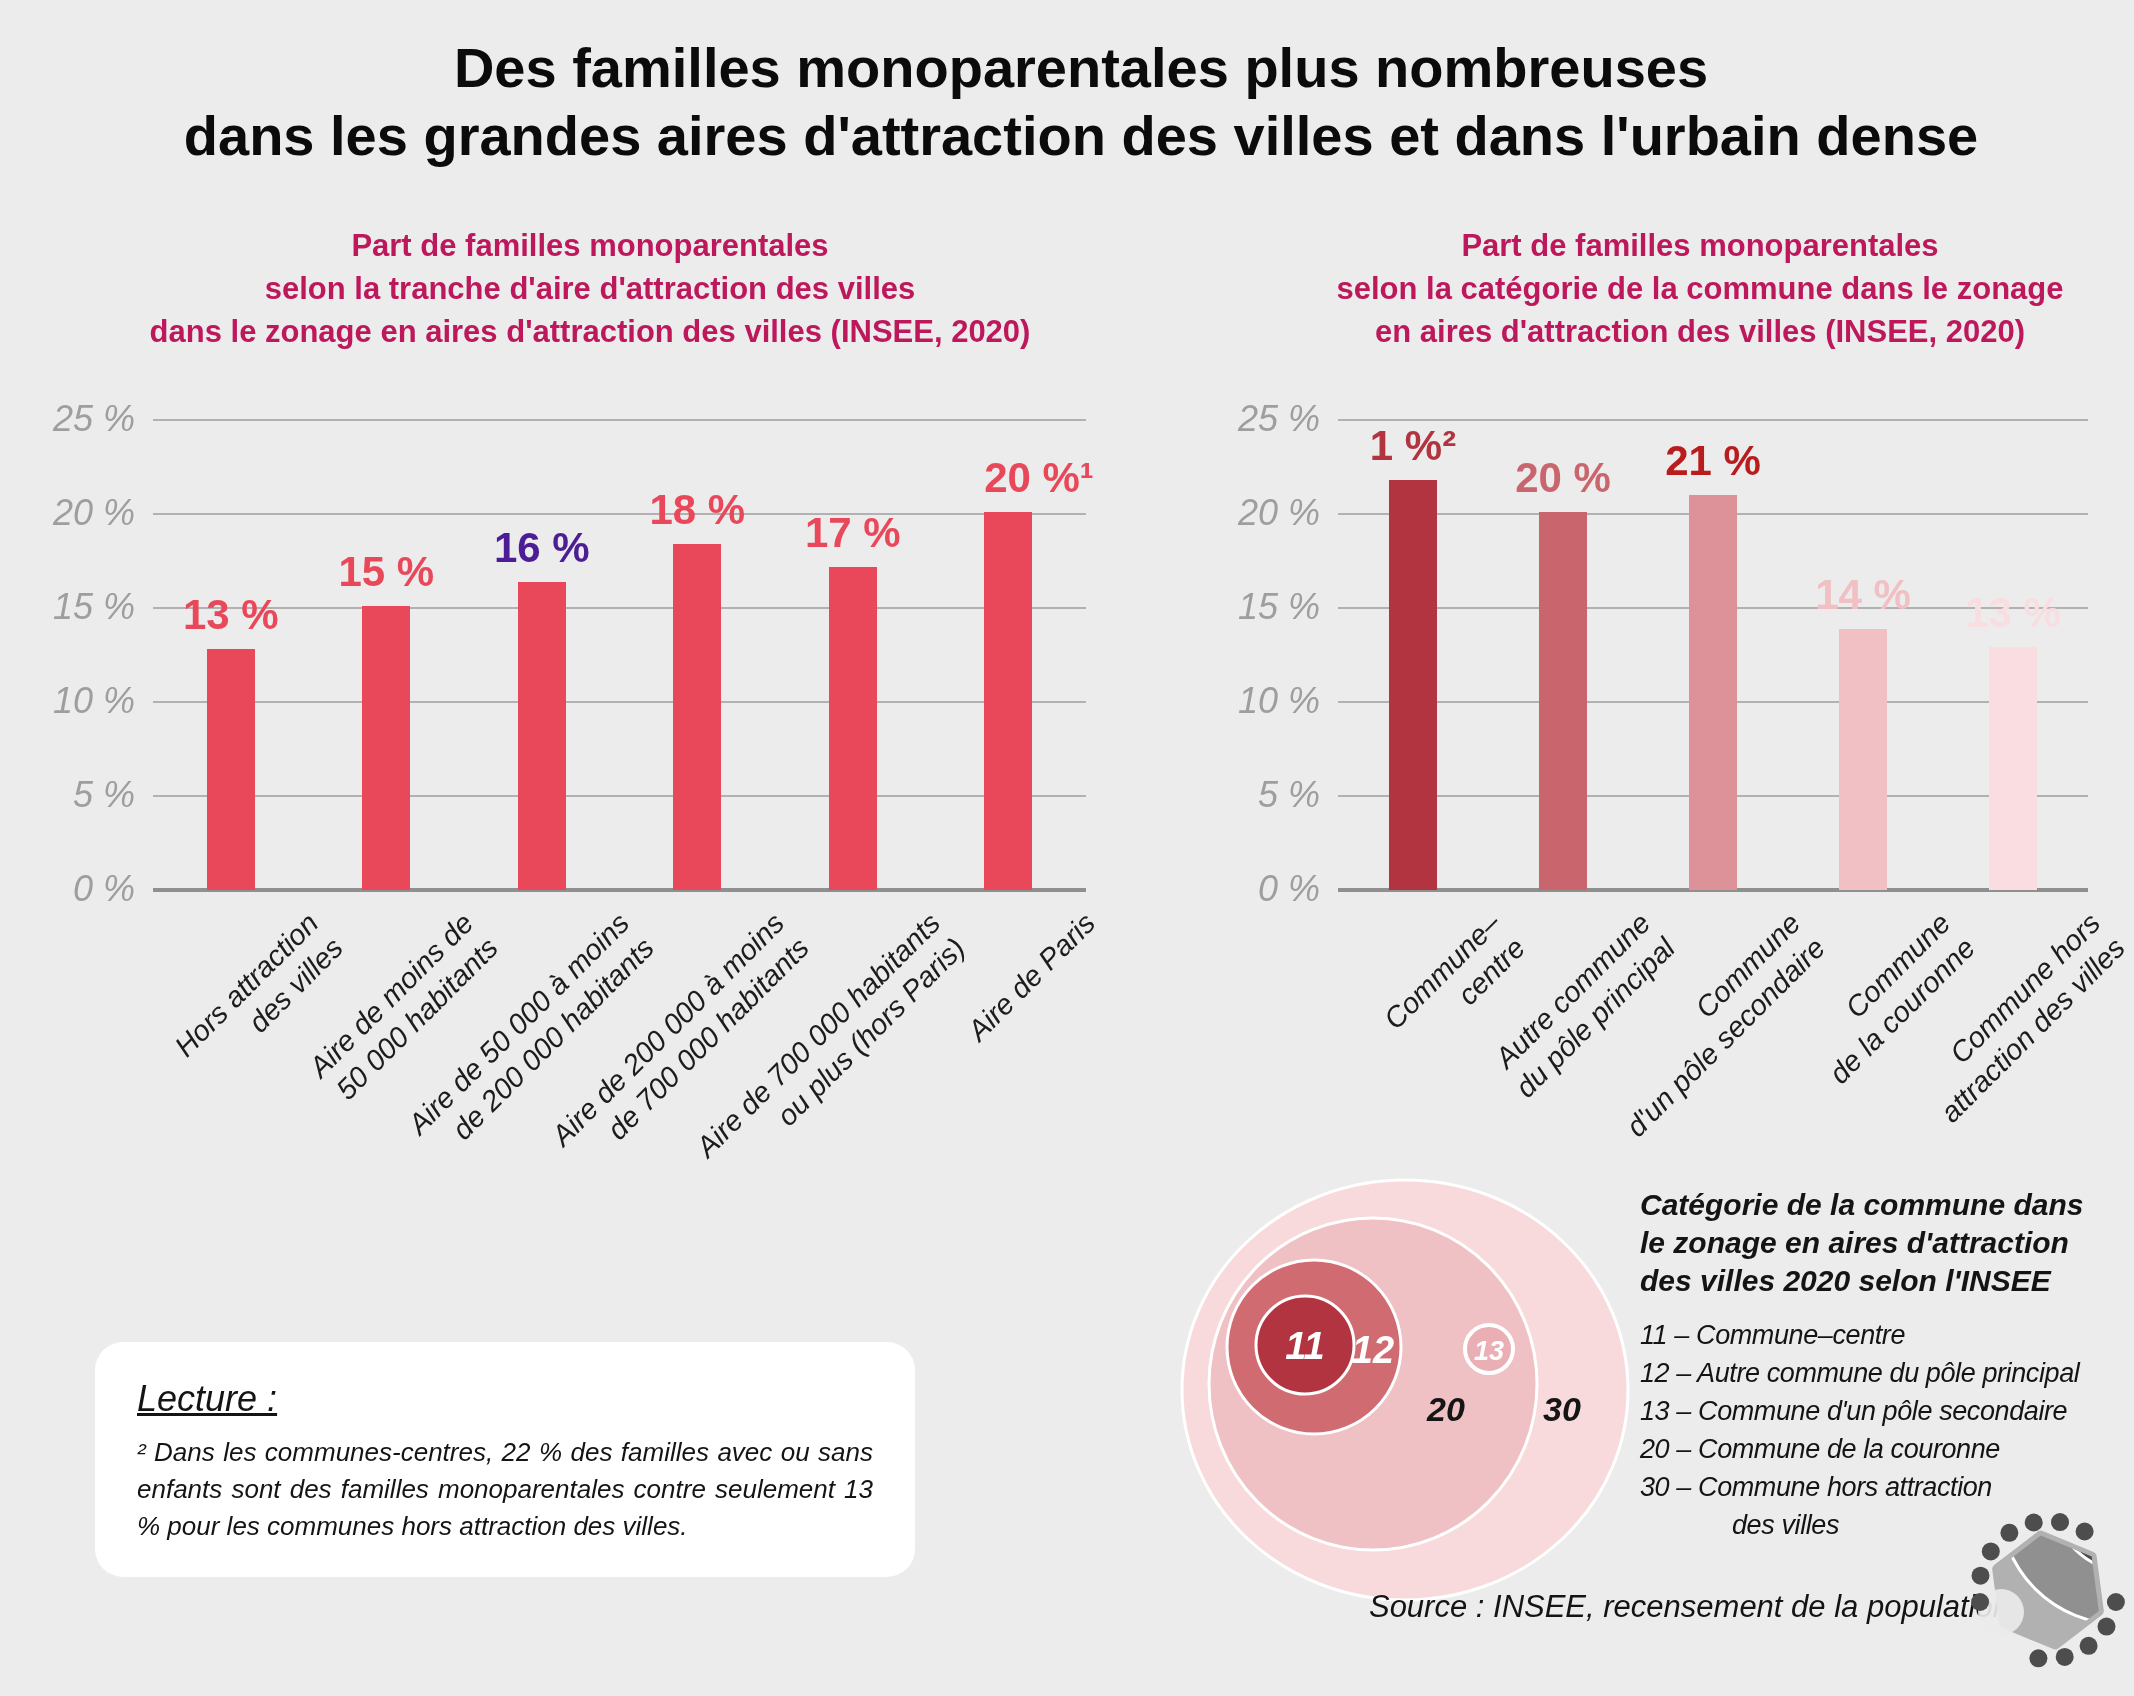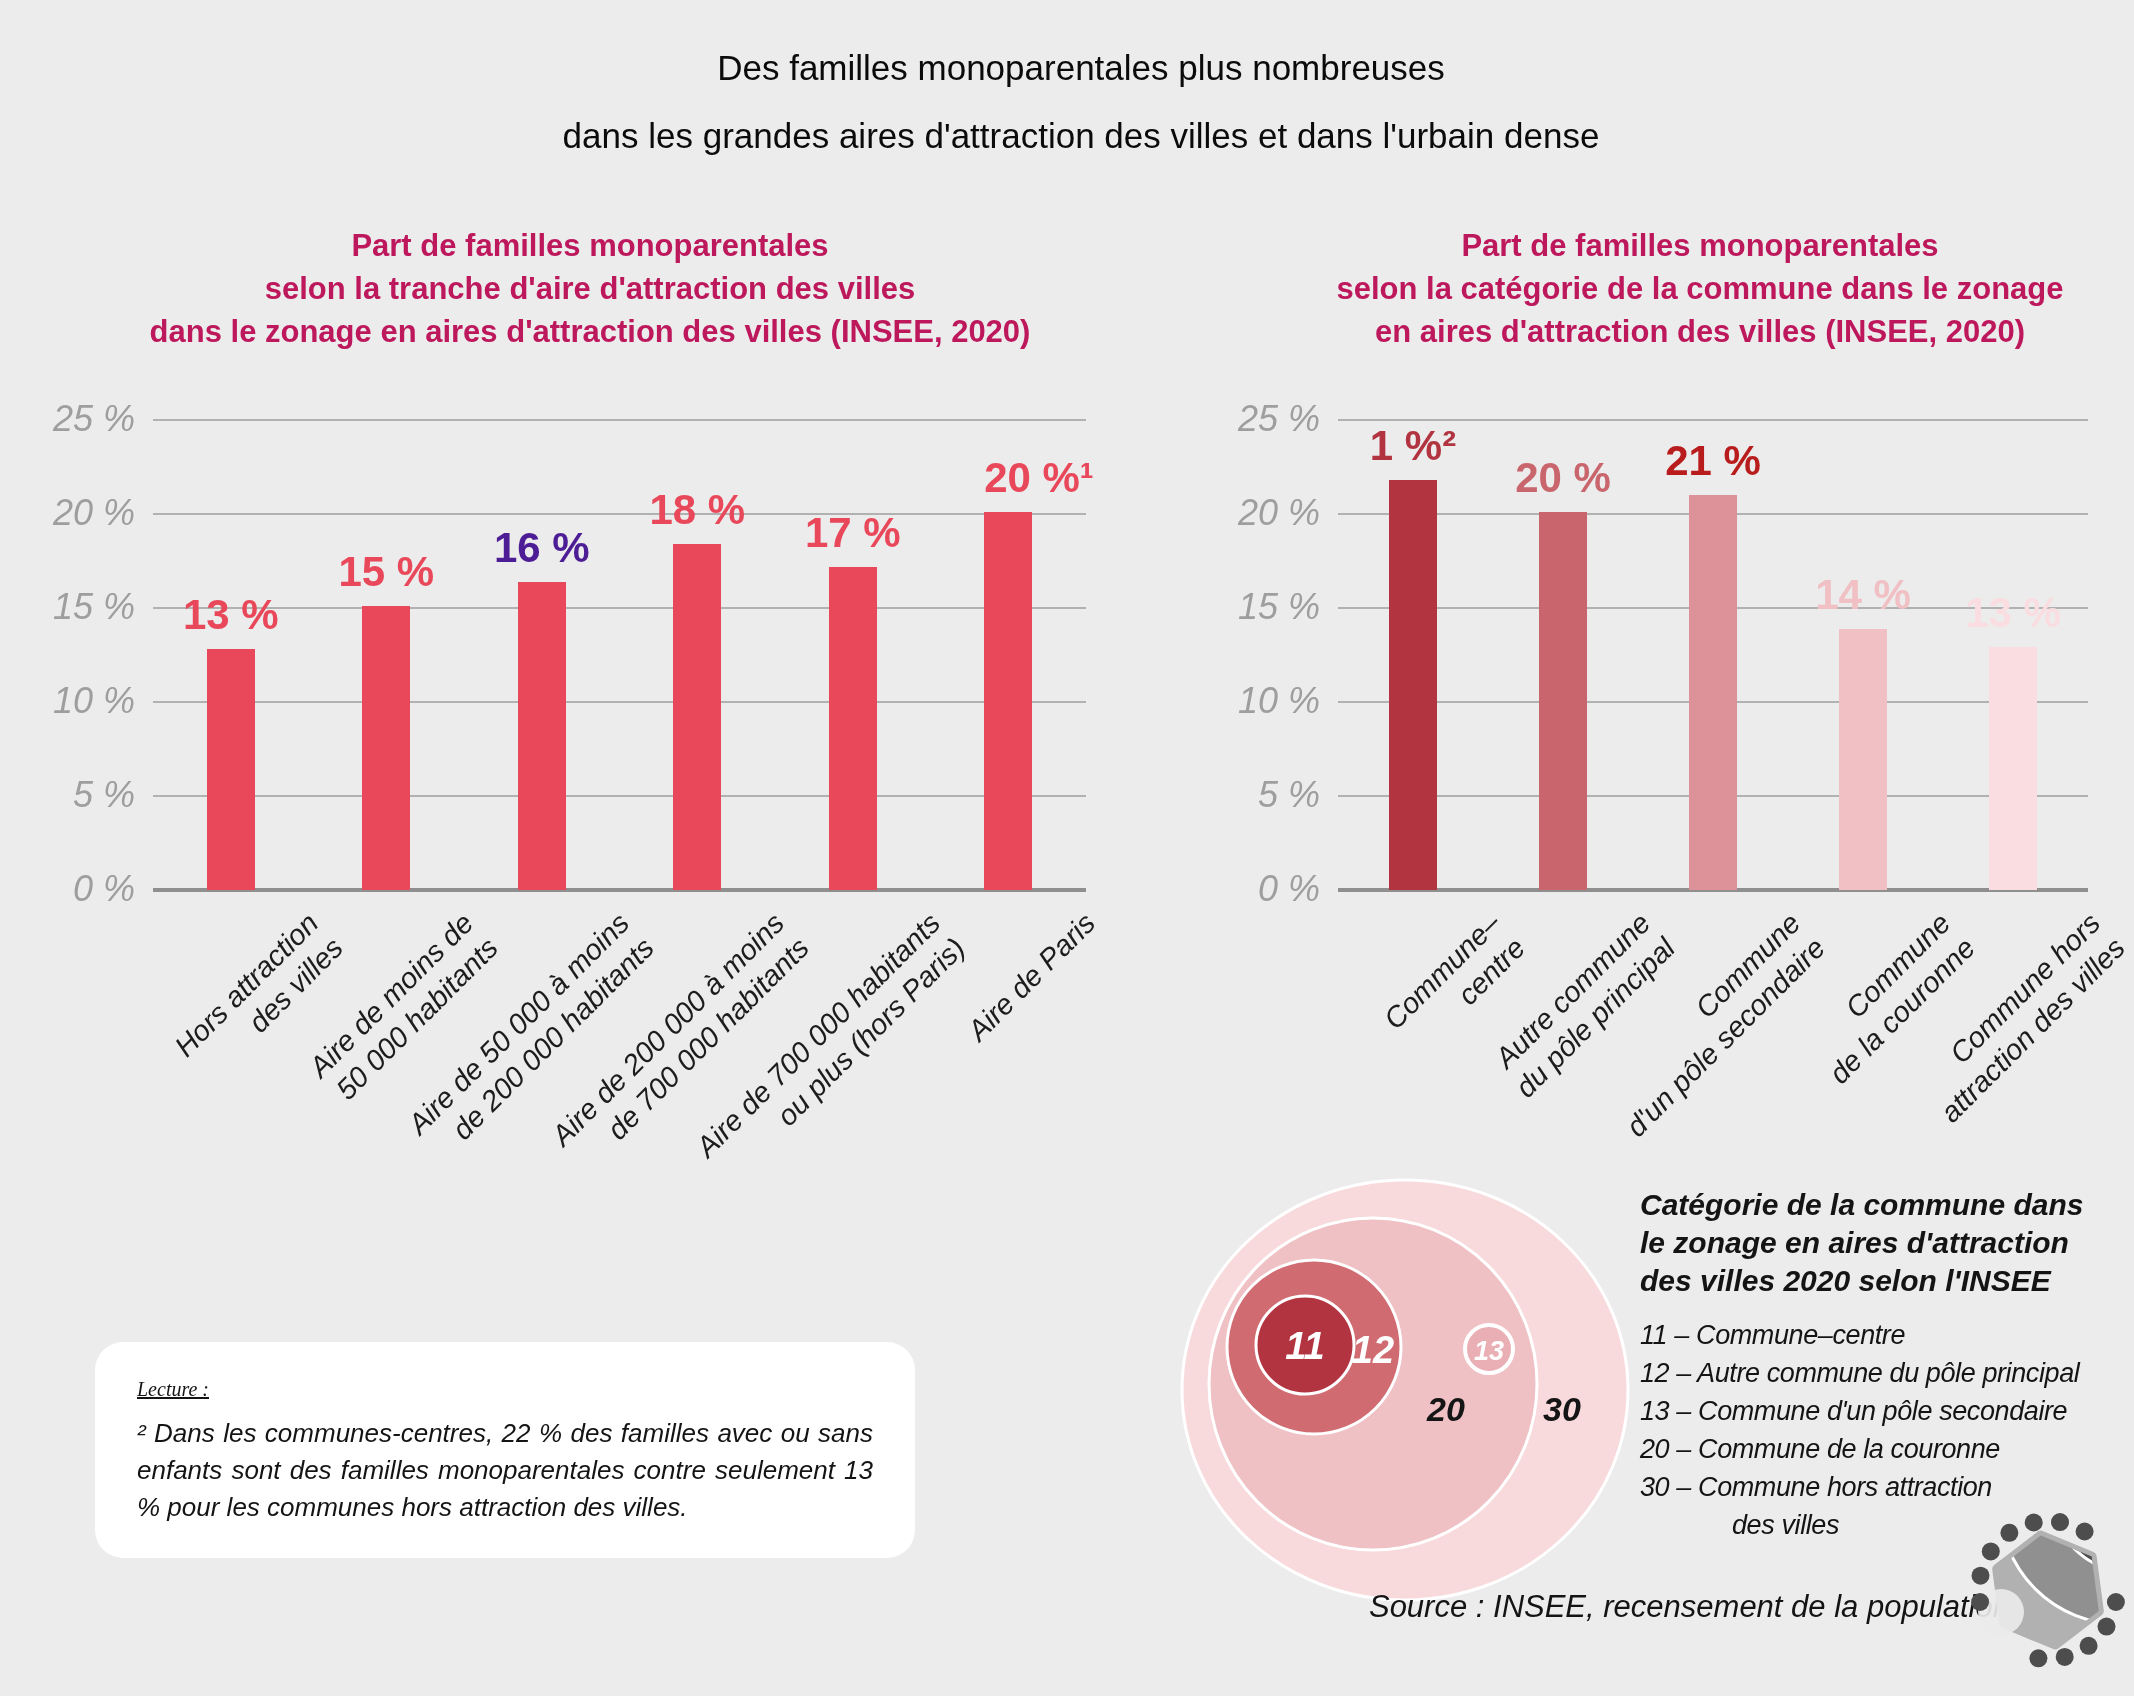--- a/index.html
+++ b/index.html
@@ -6,21 +6,21 @@
   * { box-sizing: border-box; margin: 0; padding: 0; }
   html,body { background:#ececec; }
   body {
     width: 2134px; height: 1696px;
     position: relative; overflow: hidden;
     font-family: "Liberation Sans", sans-serif;
     color: #111;
   }
   .main-title {
     position: absolute; top: 34px; left: 0; width: 100%;
-    text-align: center; font-weight: 400; font-size: 35px; line-height: 68px;
+    text-align: center; font-weight: 700; font-size: 56px; line-height: 68px;
     color: #0b0b0b; white-space: pre-line; padding-left: 28px;
   }
   .chart-title {
     position: absolute; top: 224px;
     font-weight: 700; font-size: 31px; line-height: 43px;
     text-align: center; white-space: pre-line; color: #be185d;
   }
   #title-left  { left: 75px;   width: 1030px; }
   #title-right { left: 1270px; width: 860px;  }
   .plot { position: absolute; top: 420px; height: 470px; }
@@ -42,22 +42,22 @@
     position: absolute; width: 520px; text-align: right;
     font-style: italic; font-size: 29px; line-height: 35px; color: #1c1c1c;
     transform: rotate(-45deg); transform-origin: 100% 0;
     white-space: pre-line;
   }
   .lecture-box {
     position: absolute; left: 95px; top: 1342px; width: 820px;
     background: #ffffff; border-radius: 28px; padding: 36px 42px 32px 42px;
   }
   .lecture-heading {
-    font-style: italic; font-size: 20px; text-decoration: underline;
-    margin-bottom: 14px; color: #141414; font-family: Liberation Serif, serif;
+    font-style: italic; font-size: 36px; text-decoration: underline;
+    margin-bottom: 14px; color: #141414;
   }
   .lecture-note {
     font-style: italic; font-size: 26px; line-height: 37px;
     text-align: justify; color: #141414;
   }
   .lecture-note + .lecture-note { margin-top: 24px; }
   #venn { position: absolute; left: 1175px; top: 1172px; }
   #venn text { font-family: "Liberation Sans", sans-serif; font-style: italic; font-weight: 700; }
   .legend-block { position: absolute; left: 1640px; top: 1186px; width: 500px; }
   .legend-title {

